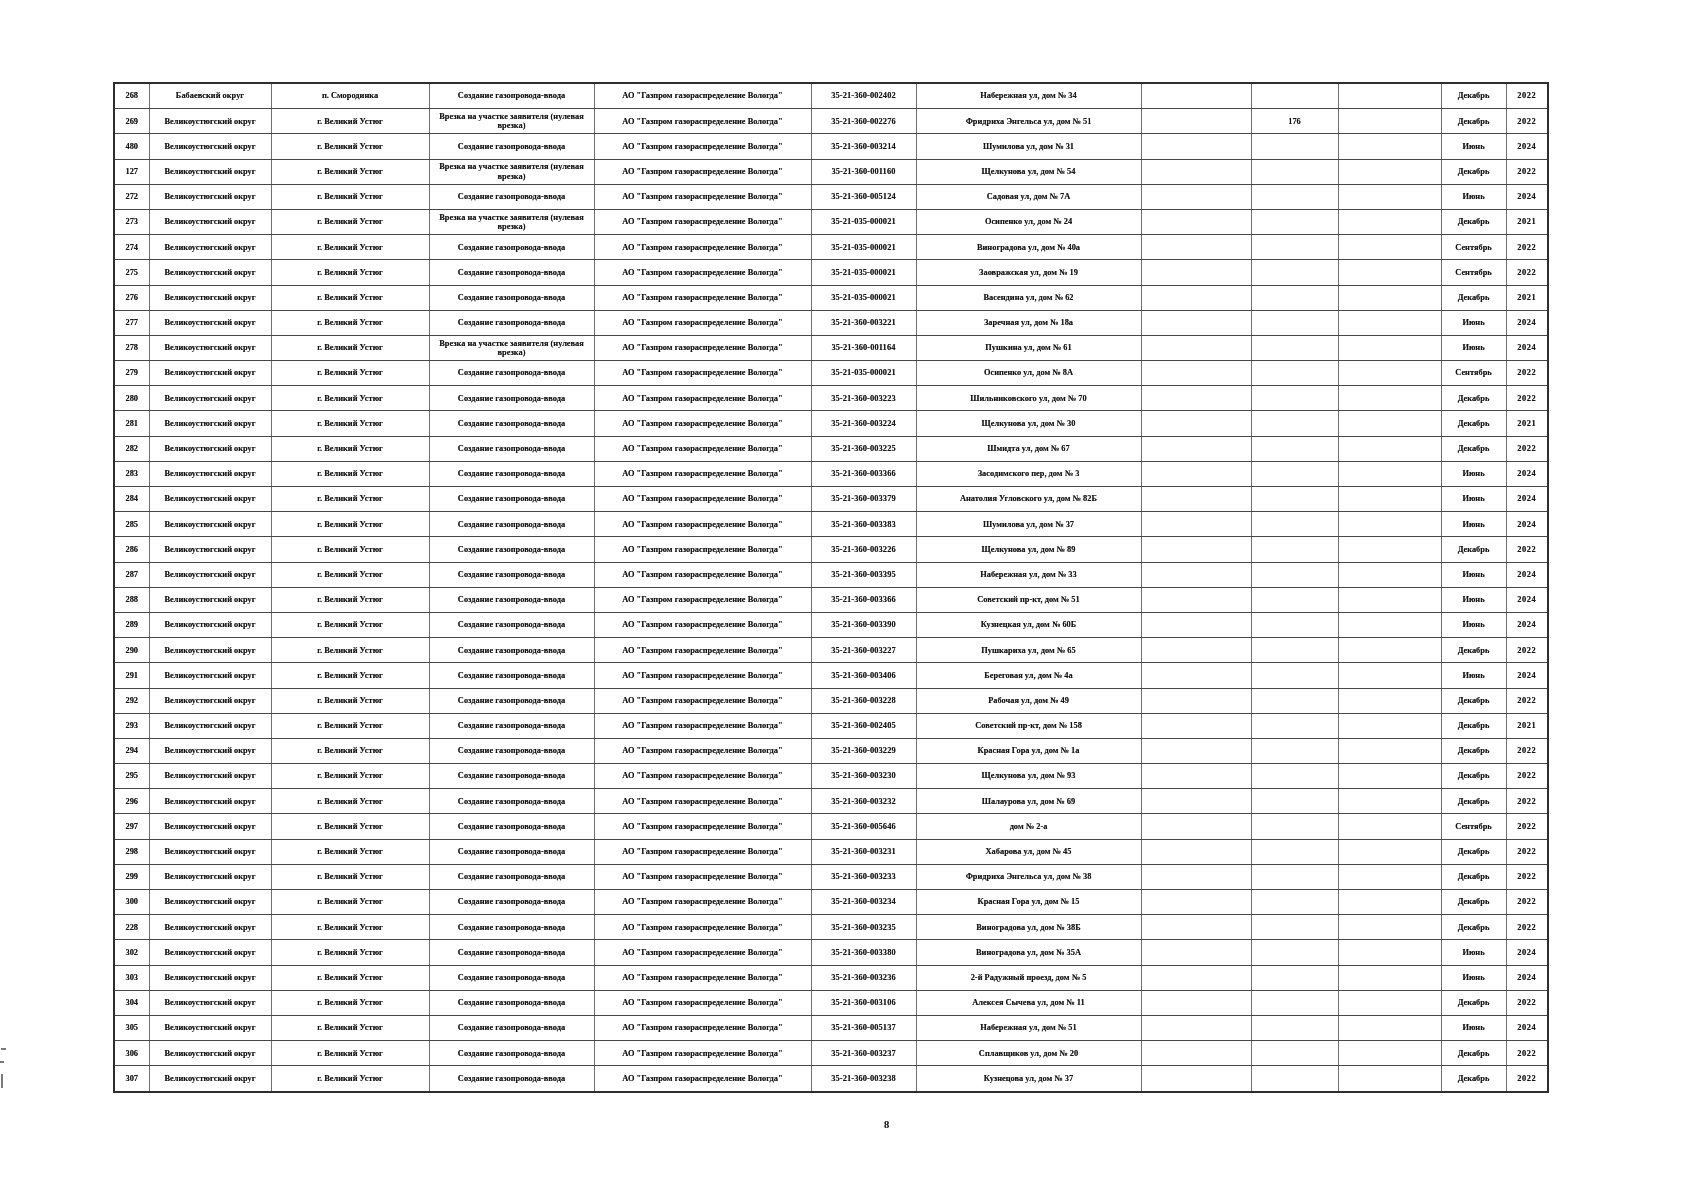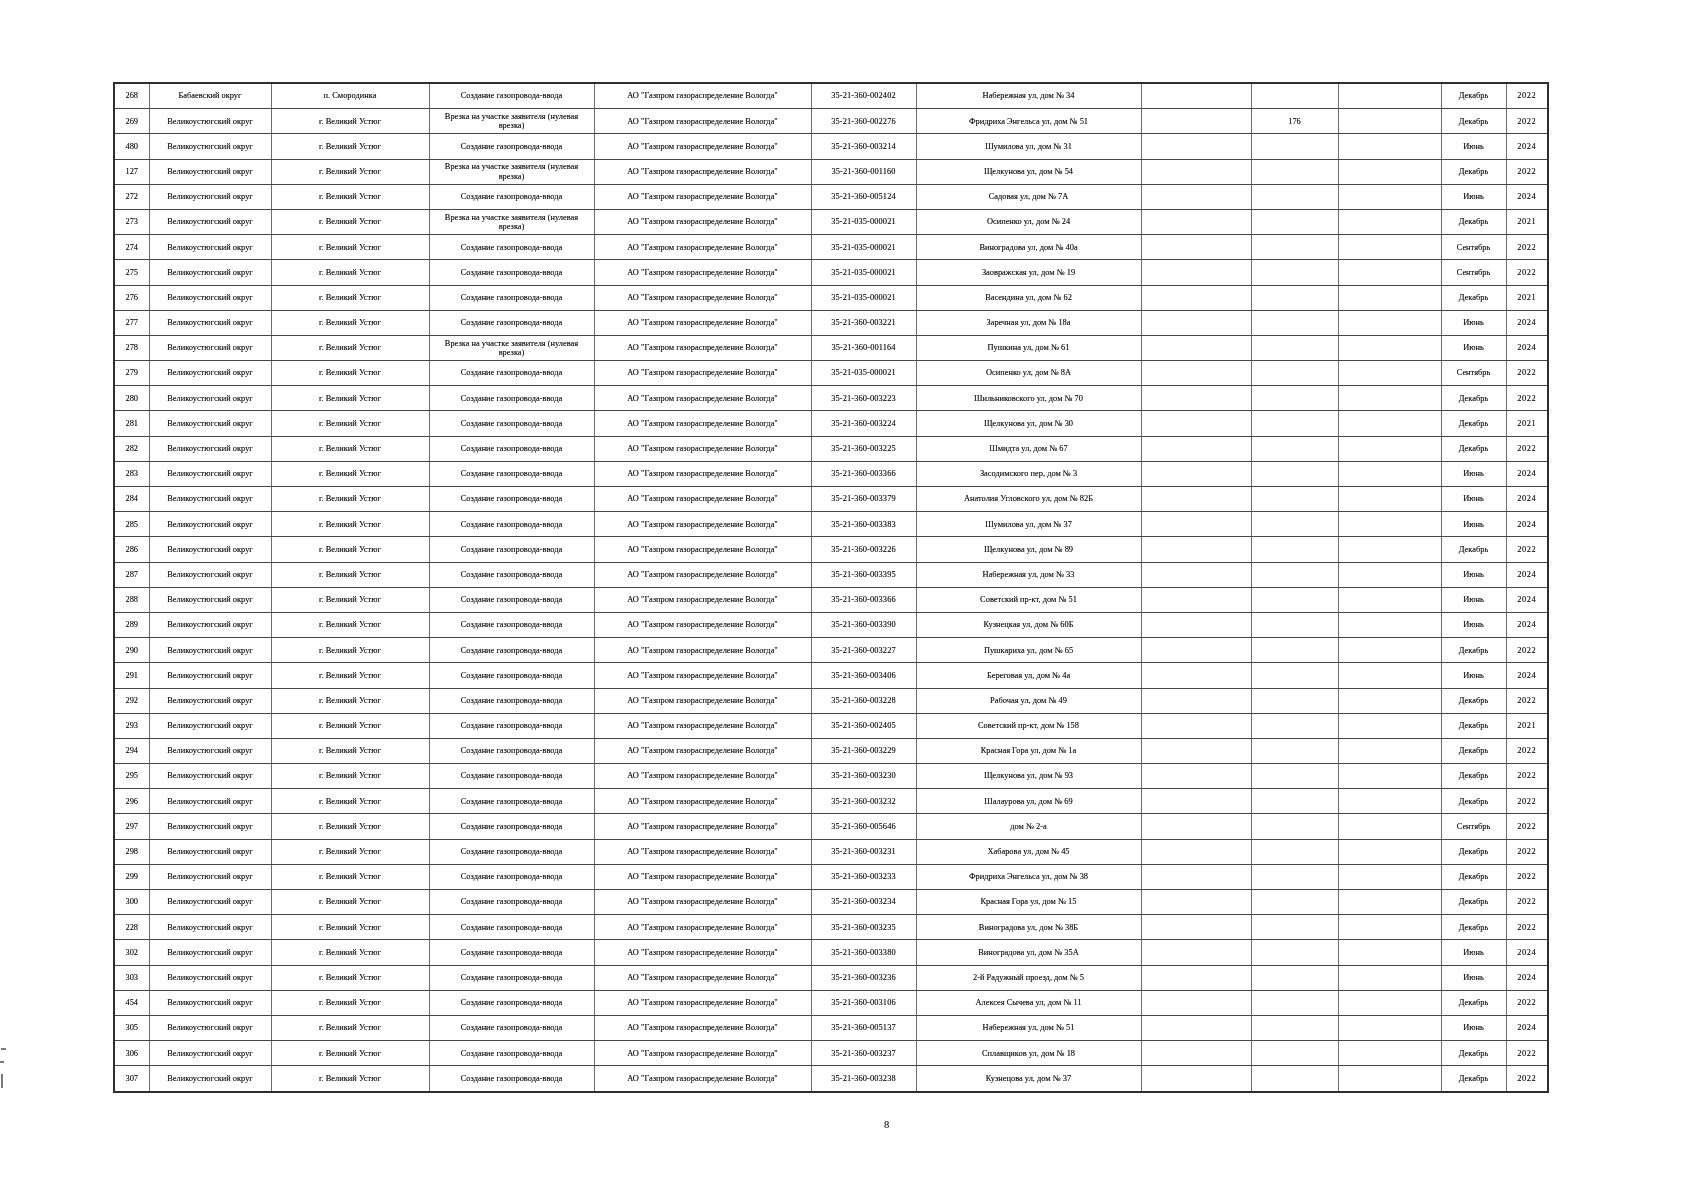--- a/index.html
+++ b/index.html
@@ -1,18 +1,19 @@
 <!DOCTYPE html>
 <html><head>
 <meta charset="utf-8">
 <style>
   html,body{margin:0;padding:0;background:#e9e9e9;}
   .page{
     position:relative;width:1697px;height:1200px;background:#ffffff;overflow:hidden;
     font-family:"Liberation Serif", serif;
+    font-weight:bold;
   }
   table.sched{
     position:absolute;left:113px;top:82px;width:1434px;
     border-collapse:collapse;table-layout:fixed;
     border:2px solid #2e2e2e;
   }
   table.sched td{
     height:24.2px;
     border:1px solid #6f6f6f;
     border-top:1px solid #474747;
@@ -557,21 +558,21 @@
           <td class="c4">АО "Газпром газораспределение Вологда"</td>
           <td class="c5">35-21-360-003236</td>
           <td class="c6">2-й Радужный проезд, дом № 5</td>
           <td class="c7"></td>
           <td class="c8"></td>
           <td class="c9"></td>
           <td class="c10">Июнь</td>
           <td class="c11">2024</td>
         </tr>
         <tr>
-          <td class="c0">454</td>
+          <td class="c0">304</td>
           <td class="c1">Великоустюгский округ</td>
           <td class="c2">г. Великий Устюг</td>
           <td class="c3">Создание газопровода-ввода</td>
           <td class="c4">АО "Газпром газораспределение Вологда"</td>
           <td class="c5">35-21-360-003106</td>
           <td class="c6">Алексея Сычева ул, дом № 11</td>
           <td class="c7"></td>
           <td class="c8"></td>
           <td class="c9"></td>
           <td class="c10">Декабрь</td>
@@ -591,21 +592,21 @@
           <td class="c10">Июнь</td>
           <td class="c11">2024</td>
         </tr>
         <tr>
           <td class="c0">306</td>
           <td class="c1">Великоустюгский округ</td>
           <td class="c2">г. Великий Устюг</td>
           <td class="c3">Создание газопровода-ввода</td>
           <td class="c4">АО "Газпром газораспределение Вологда"</td>
           <td class="c5">35-21-360-003237</td>
-          <td class="c6">Сплавщиков ул, дом № 18</td>
+          <td class="c6">Сплавщиков ул, дом № 20</td>
           <td class="c7"></td>
           <td class="c8"></td>
           <td class="c9"></td>
           <td class="c10">Декабрь</td>
           <td class="c11">2022</td>
         </tr>
         <tr>
           <td class="c0">307</td>
           <td class="c1">Великоустюгский округ</td>
           <td class="c2">г. Великий Устюг</td>

